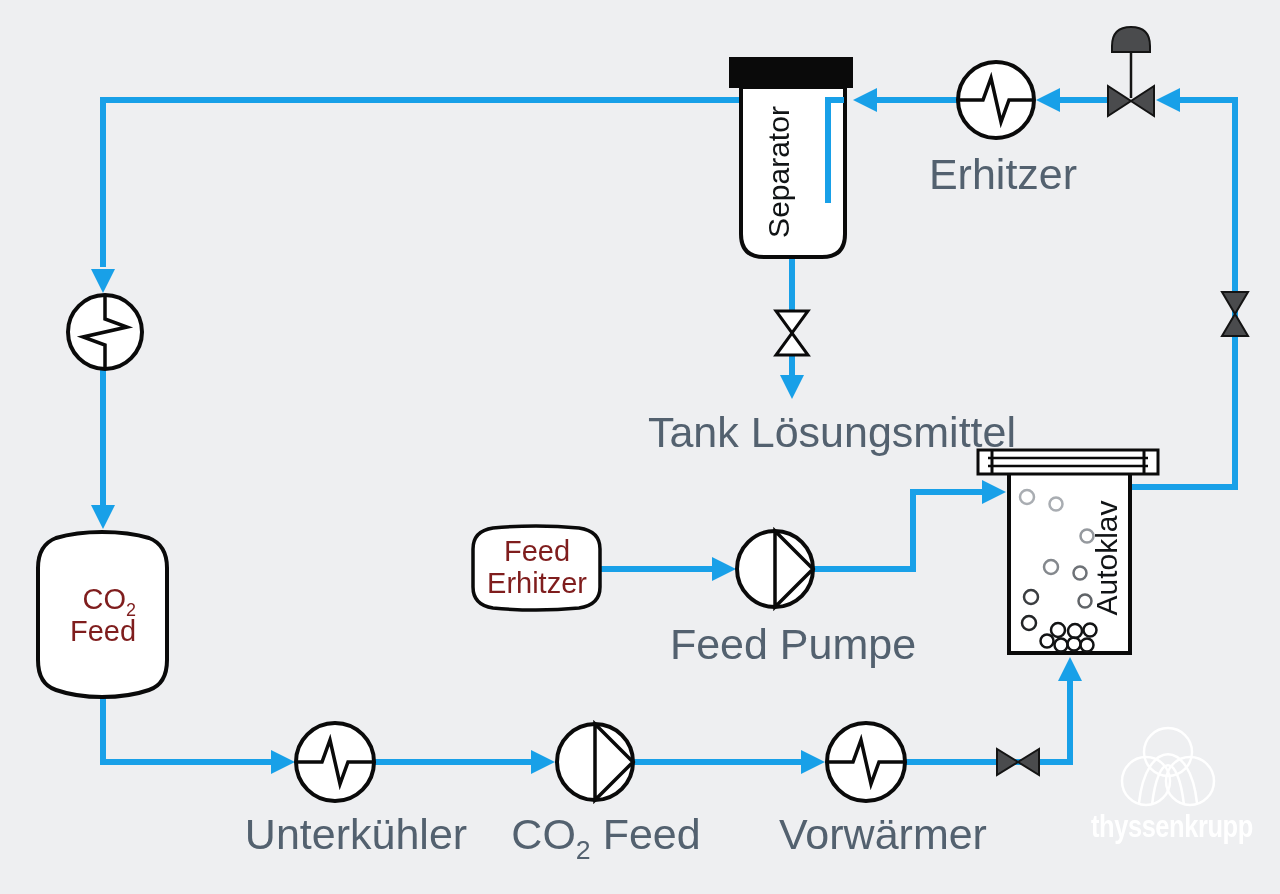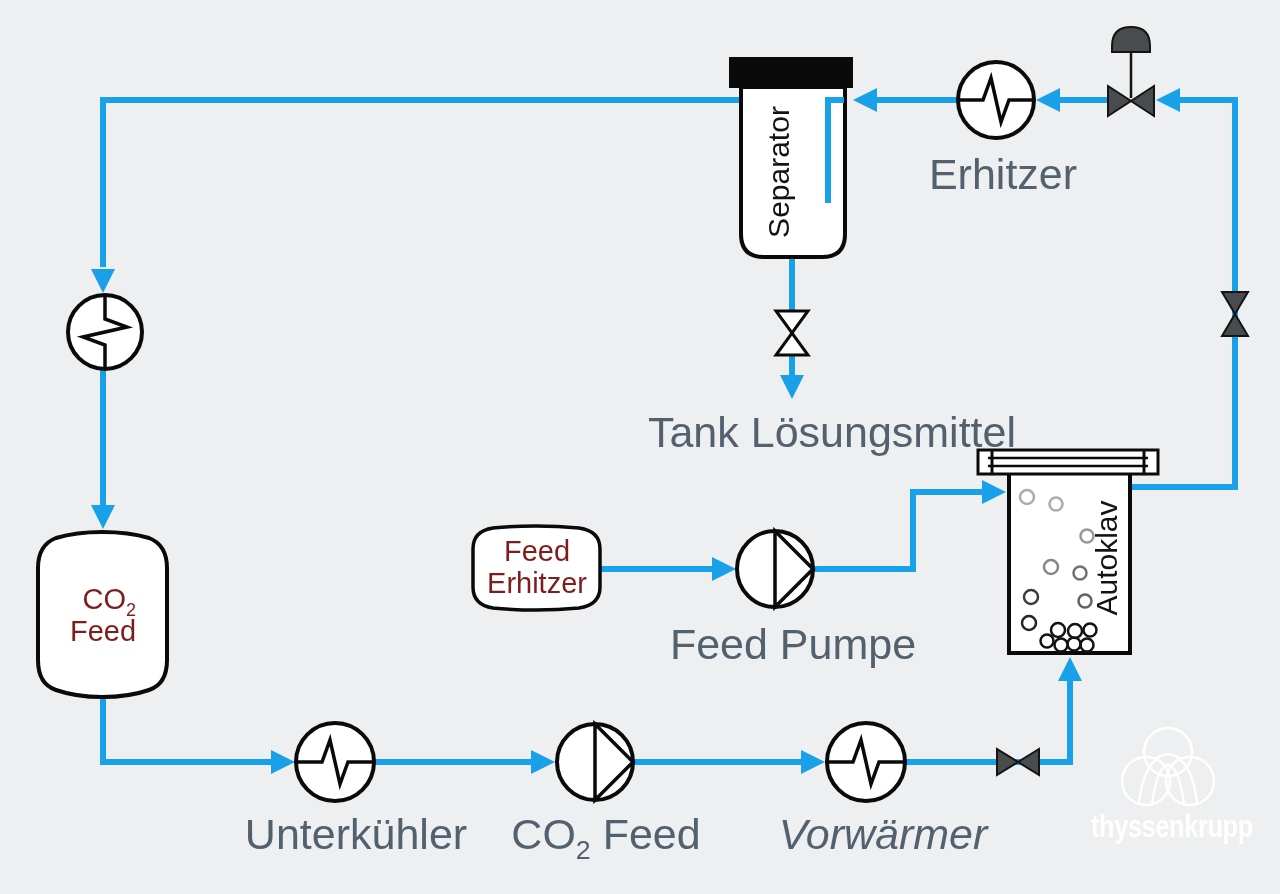--- a/index.html
+++ b/index.html
@@ -210,17 +210,17 @@
   <div class="lbl center" style="left:793px;top:620px;">Feed Pumpe</div>
 
   <div class="rot" style="left:1107px;top:558px;">Autoklav</div>
 
   <div class="lbl center" style="left:341px;top:810px;margin-left:15px;">Unterkühler</div>
 
   <div class="lbl center" style="left:606px;top:810px;">
     <span>CO</span><sub>2</sub><span> Feed</span>
   </div>
 
-  <div class="lbl center" style="left:883px;top:810px;font-style:italic;">Vorwärmer</div>
+  <div class="lbl center" style="left:883px;top:810px;">Vorwärmer</div>
 
   <div class="wordmark">thyssenkrupp</div>
 
 </div>
 
 </body></html>

